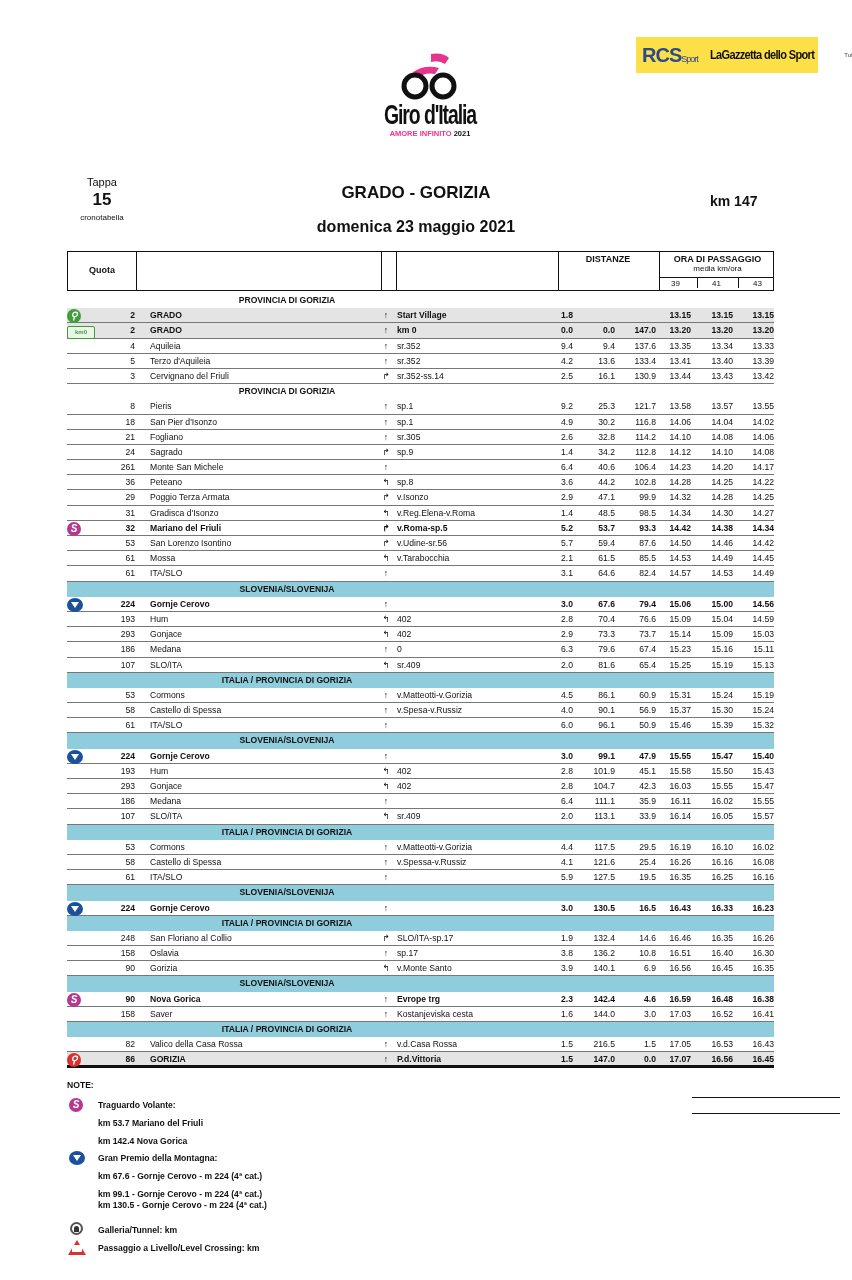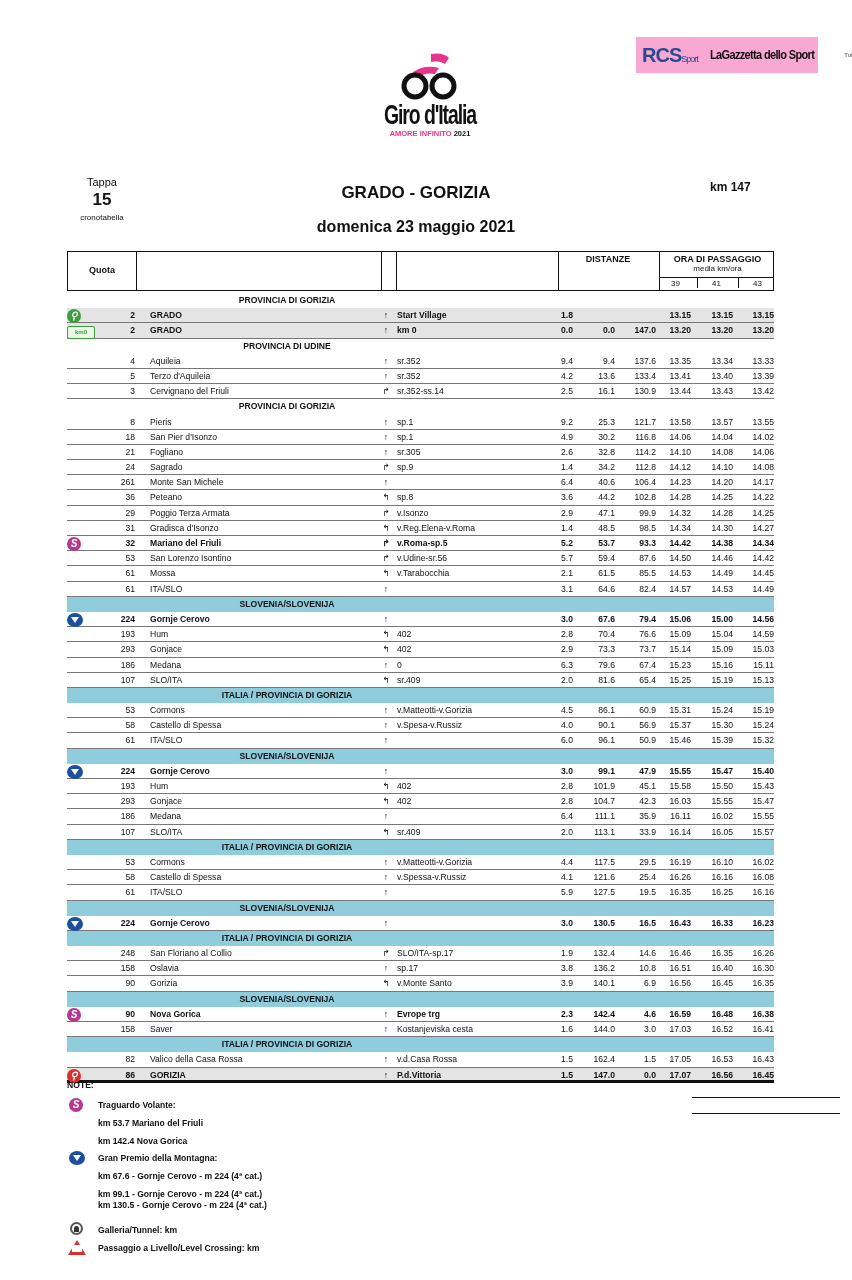--- a/index.html
+++ b/index.html
@@ -7,36 +7,36 @@
          font-family:"Liberation Sans", sans-serif; color:#111; }
   .abs { position:absolute; }
 
   
   .giro-logo { left:380px; top:50px; width:100px; height:90px; text-align:center; }
   .giro-logo svg { display:block; margin:0 auto; }
   .giro-word { font-family:"Liberation Sans", sans-serif; font-weight:bold; font-size:27px; letter-spacing:-1.5px;
                transform:scaleX(0.72); transform-origin:center; color:#111; line-height:26px; white-space:nowrap; margin-left:-30px; width:160px; }
   .giro-tag { font-size:7.5px; font-weight:bold; white-space:nowrap; margin-top:1px; }
   .giro-tag .pink { color:#e6358c; }
-  .sponsor { left:636px; top:37px; width:182px; height:36px; background:#f9a8d4; display:flex; align-items:center; }
+  .sponsor { left:636px; top:37px; width:182px; height:36px; background:#fde047; display:flex; align-items:center; }
   .rcs { font-weight:bold; color:#2a4a8f; font-size:20px; padding-left:6px; letter-spacing:-1px; }
   .rcs small { font-size:9px; font-weight:normal; }
   .sep { width:1px; height:24px; background:#bbb; margin:0 6px; }
   .gazz { display:flex; flex-direction:row; line-height:12px; }
   .gazz .t1 { font-weight:bold; font-size:13px; letter-spacing:-0.8px; transform:scaleX(0.85); transform-origin:left; white-space:nowrap; }
   .gazz .t2 { font-size:6px; color:#444; padding-left:12px; white-space:nowrap; }
   .gazz .dot { display:inline-block; width:6px; height:6px; border-radius:50%; background:#d7479a; vertical-align:middle; }
 
   .tappa { left:72px; top:176px; width:60px; text-align:center; }
   .tappa .lbl { font-size:11px; }
   .tappa .num { font-size:17px; font-weight:bold; margin-top:2px; }
   .tappa .sub { font-size:8px; margin-top:3px; }
   .title { left:250px; top:183px; width:332px; text-align:center; font-size:17px; font-weight:bold; }
   .date { left:250px; top:218px; width:332px; text-align:center; font-size:16px; font-weight:bold; }
-  .km { left:710px; top:180px; font-size:12px; font-weight:bold; }
+  .km { left:710px; top:193px; font-size:14px; font-weight:bold; }
 
   
   .tbl { left:67px; top:251px; width:707px; }
   .thead { position:relative; height:38px; border:1px solid #111; }
   .thead .vline { position:absolute; top:0; bottom:0; width:1px; background:#111; }
   .th-quota { position:absolute; left:0; width:68px; top:13px; text-align:center; font-size:9px; font-weight:bold; }
   .th-dist { position:absolute; left:490px; width:100px; top:2px; text-align:center; font-size:9px; font-weight:bold; }
   .th-ora { position:absolute; left:592px; width:115px; top:2px; text-align:center; font-size:9px; font-weight:bold; }
   .th-media { position:absolute; left:592px; width:115px; top:12px; text-align:center; font-size:8px; }
   .th-small { position:absolute; font-size:14px; line-height:10px;margin-top:44px; }
@@ -168,23 +168,20 @@
         <span class="c-name">GRADO</span>
         <span class="c-dir">↑</span>
         <span class="c-road">km 0</span>
         <span class="c-par">0.0</span>
         <span class="c-perc">0.0</span>
         <span class="c-da">147.0</span>
         <span class="c-t1">13.20</span>
         <span class="c-t2">13.20</span>
         <span class="c-t3">13.20</span>
       </div>
-      <div class="row sect">
-        <span class="sect-label">PROVINCIA DI UDINE</span>
-      </div>
       <div class="row">
         <span class="c-quota">4</span>
         <span class="c-name">Aquileia</span>
         <span class="c-dir">↑</span>
         <span class="c-road">sr.352</span>
         <span class="c-par">9.4</span>
         <span class="c-perc">9.4</span>
         <span class="c-da">137.6</span>
         <span class="c-t1">13.35</span>
         <span class="c-t2">13.34</span>
@@ -657,21 +654,21 @@
       </div>
       <div class="row sect blue">
         <span class="sect-label">ITALIA / PROVINCIA DI GORIZIA</span>
       </div>
       <div class="row">
         <span class="c-quota">82</span>
         <span class="c-name">Valico della Casa Rossa</span>
         <span class="c-dir">↑</span>
         <span class="c-road">v.d.Casa Rossa</span>
         <span class="c-par">1.5</span>
-        <span class="c-perc">162.4</span>
+        <span class="c-perc">216.5</span>
         <span class="c-da">1.5</span>
         <span class="c-t1">17.05</span>
         <span class="c-t2">16.53</span>
         <span class="c-t3">16.43</span>
       </div>
       <div class="row gray last">
         <span class="c-icon">
           <span class="ico finish">⚲</span>
         </span>
         <span class="c-quota">86</span>

